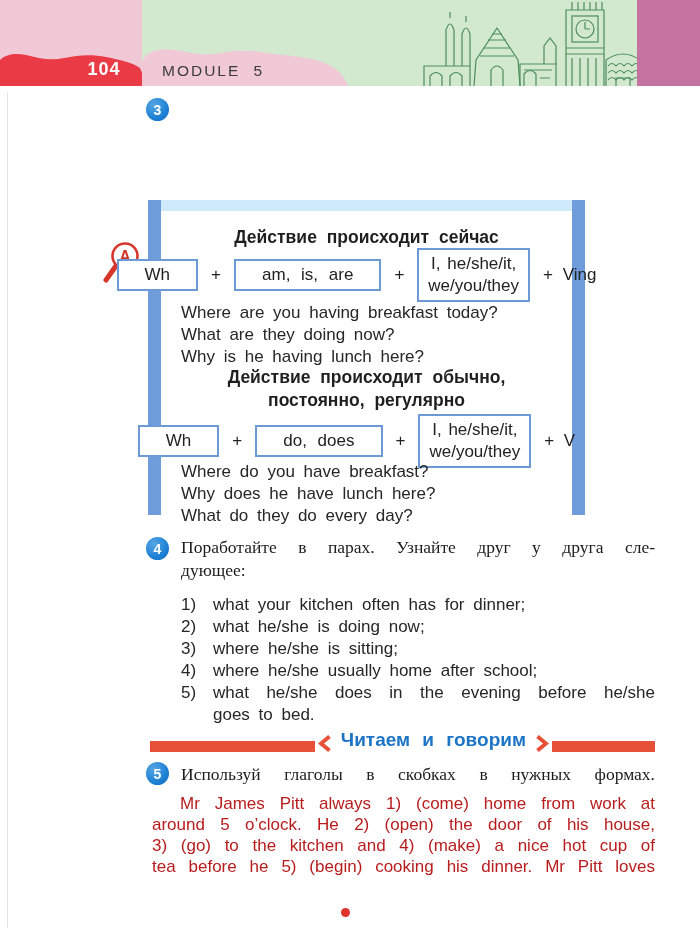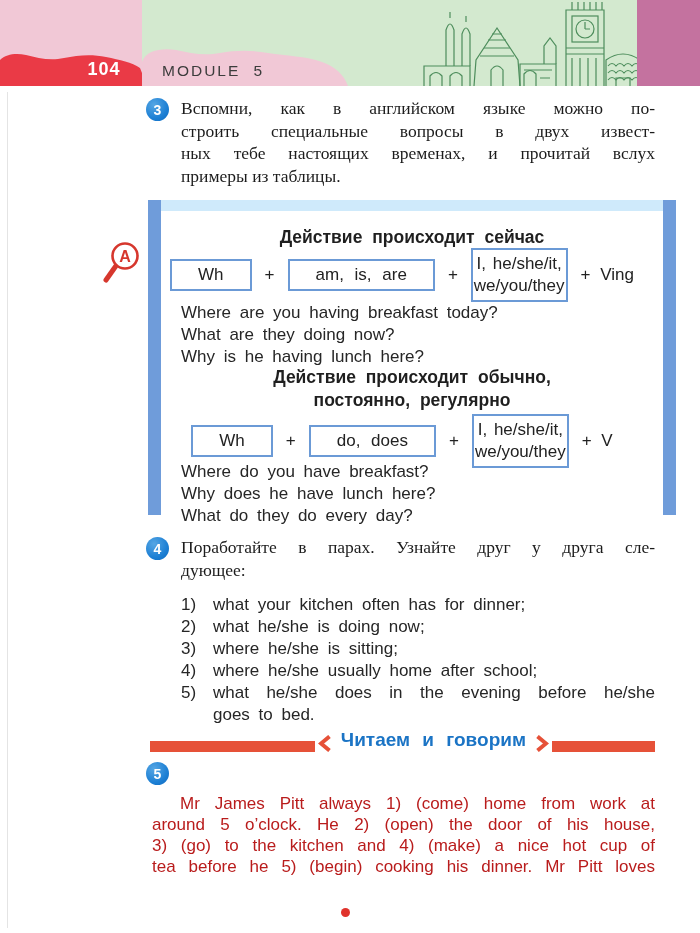--- a/index.html
+++ b/index.html
@@ -17,36 +17,36 @@
   .numcircle{position:absolute;left:146px;width:23px;height:23px;border-radius:50%;
       background:radial-gradient(circle at 35% 30%, #55a6e4, #1c7fd4 62%, #0f69bd);
       color:#fff;font:bold 14px "Liberation Sans",sans-serif;
       display:flex;align-items:center;justify-content:center;}
   
   .ru-block{position:absolute;left:181px;width:474px;
       font-family:"Liberation Serif",serif;font-size:17.5px;color:#1c1c1c;}
   .rline{line-height:22.5px;}
   .jlast{text-align:justify;text-align-last:justify;}
   
-  .gbox{position:absolute;left:148px;top:200px;width:528px;height:330px;}
+  .gbox{position:absolute;left:148px;top:200px;width:437px;height:330px;}
   .gbar-left{position:absolute;left:0;top:0;width:13px;height:315px;background:#6f9cda;}
   .gbar-top{position:absolute;left:13px;top:0;right:13px;height:11px;background:#cfeafb;}
   .gbar-right{position:absolute;right:0;top:0;width:13px;height:315px;background:#6f9cda;}
   .gtitle{position:absolute;left:13px;right:13px;text-align:center;
       font:bold 17.5px "Liberation Sans",sans-serif;color:#1f1f1f;word-spacing:5px;line-height:23px;}
   .t1{top:26px;}
   .t2{top:166px;}
   .frow{position:absolute;left:13px;right:13px;display:flex;align-items:center;
       justify-content:center;gap:13px;transform:translateX(-10px);}
   .r1{top:48px;height:54px;}
   .r2{top:214px;height:54px;}
   .fbox{border:2px solid #6b9ad6;background:#fff;padding:4px 26px;
       font:17px "Liberation Sans",sans-serif;color:#222;white-space:nowrap;}
   .fbox.aux{word-spacing:6px;}
-  .fbox.pron{padding:3px 1px;text-align:center;line-height:22px;word-spacing:2px;}
+  .fbox.pron{padding:3px 9px;text-align:center;line-height:22px;word-spacing:2px;}
   .fbox.pron span{display:block;}
   .plus{font:17px "Liberation Sans",sans-serif;color:#222;}
   .suffix{font:17px "Liberation Sans",sans-serif;color:#222;word-spacing:5px;white-space:nowrap;}
   .examples{position:absolute;left:33px;right:20px;
       font:17px "Liberation Sans",sans-serif;color:#262626;word-spacing:4px;}
   .examples div{line-height:22px;}
   .e1{top:102px;}
   .e2{top:261px;}
   
   .magnify{position:absolute;left:99px;top:238px;}
@@ -119,26 +119,20 @@
 
       <path d="M0 86 L0 60 C6 54 16 53 26 55 C38 58 50 61 64 58 C78 55 92 54 106 57 C120 60 132 62 140 68 L142 73 L142 86 Z" fill="#ea3a46"></path>
     </svg>
     <div class="pagenum">104</div>
     <div class="module">MODULE 5</div>
   </div>
 
   <div class="edge"></div>
 
   <div class="numcircle" style="top:98px">3</div>
-  <div class="ru-block" style="top:97px">
-    <div class="rline jlast">Вспомни, как в английском языке можно по-</div>
-    <div class="rline jlast">строить специальные вопросы в двух извест-</div>
-    <div class="rline jlast">ных тебе настоящих временах, и прочитай вслух</div>
-    <div class="rline">примеры из таблицы.</div>
-  </div>
 
   <svg class="magnify" width="44" height="52" viewBox="0 0 44 52">
     <circle cx="26" cy="18" r="12.5" fill="#ffffff" stroke="#d6372d" stroke-width="2.6"></circle>
     <text x="26" y="24" text-anchor="middle" font-family="Liberation Sans, sans-serif" font-size="16" font-weight="bold" fill="#d6372d">A</text>
     <line x1="16.5" y1="28.5" x2="7" y2="42" stroke="#d6372d" stroke-width="5" stroke-linecap="round"></line>
   </svg>
 
   <div class="gbox">
     <div class="gbar-top"></div>
     <div class="gbar-left"></div>
@@ -222,20 +216,23 @@
       <path d="M11.5 1.5 L3 8.5 L11.5 15.5" fill="none" stroke="#e65138" stroke-width="4"></path>
     </svg>
     <span class="btitle">Читаем и говорим</span>
     <svg class="chev" width="13" height="17" viewBox="0 0 13 17">
       <path d="M1.5 1.5 L10 8.5 L1.5 15.5" fill="none" stroke="#e65138" stroke-width="4"></path>
     </svg>
     <div class="bbar r"></div>
   </div>
 
   <div class="numcircle" style="top:762px">5</div>
+  <div class="ru-block" style="top:763px">
+    <div class="rline jlast">Используй глаголы в скобках в нужных формах.</div>
+  </div>
 
   <div class="para">
     <div class="indent">Mr James Pitt always 1) (come) home from work at</div>
     <div>around 5 o’clock. He 2) (open) the door of his house,</div>
     <div>3) (go) to the kitchen and 4) (make) a nice hot cup of</div>
     <div>tea before he 5) (begin) cooking his dinner. Mr Pitt loves</div>
   </div>
 
   <div class="dot"></div>
 

